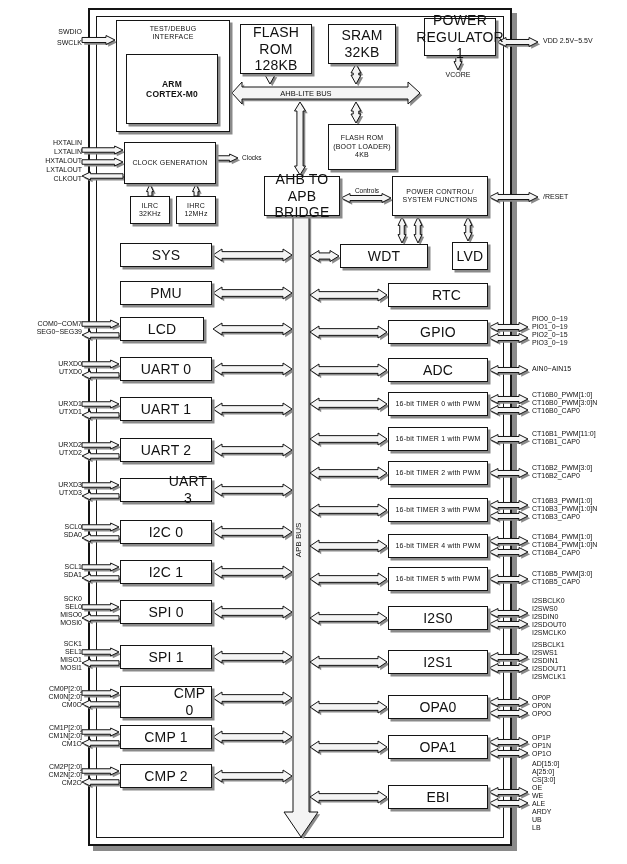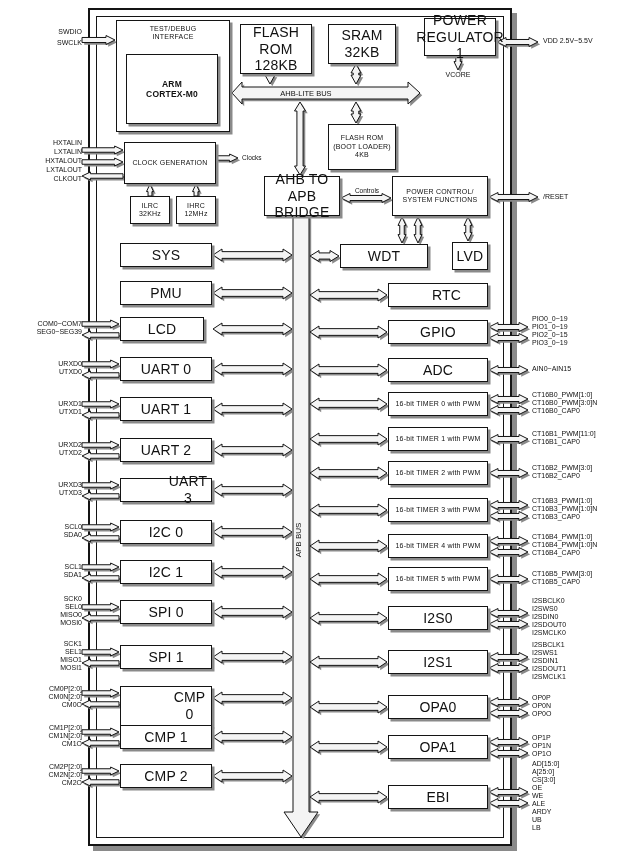--- a/index.html
+++ b/index.html
@@ -545,21 +545,21 @@
     </div>
     <div class="box " style="left: 120px; top: 645px; width: 92px; height: 24px;">
       <span>SPI 1</span>
     </div>
     <div class="pin-stack left" style="top: 640px; left: 2px; width: 80px;">
       <div>SCK1</div>
       <div>SEL1</div>
       <div>MISO1</div>
       <div>MOSI1</div>
     </div>
-    <div class="box " style="left: 120px; top: 686px; width: 92px; height: 40px; padding-left: 47px;">
+    <div class="box " style="left: 120px; top: 686px; width: 92px; height: 32px; padding-left: 47px;">
       <span>CMP 0</span>
     </div>
     <div class="pin-stack left" style="top: 685px; left: 2px; width: 80px;">
       <div>CM0P[2:0]</div>
       <div>CM0N[2:0]</div>
       <div>CM0O</div>
     </div>
     <div class="box " style="left: 120px; top: 725px; width: 92px; height: 24px;">
       <span>CMP 1</span>
     </div>

